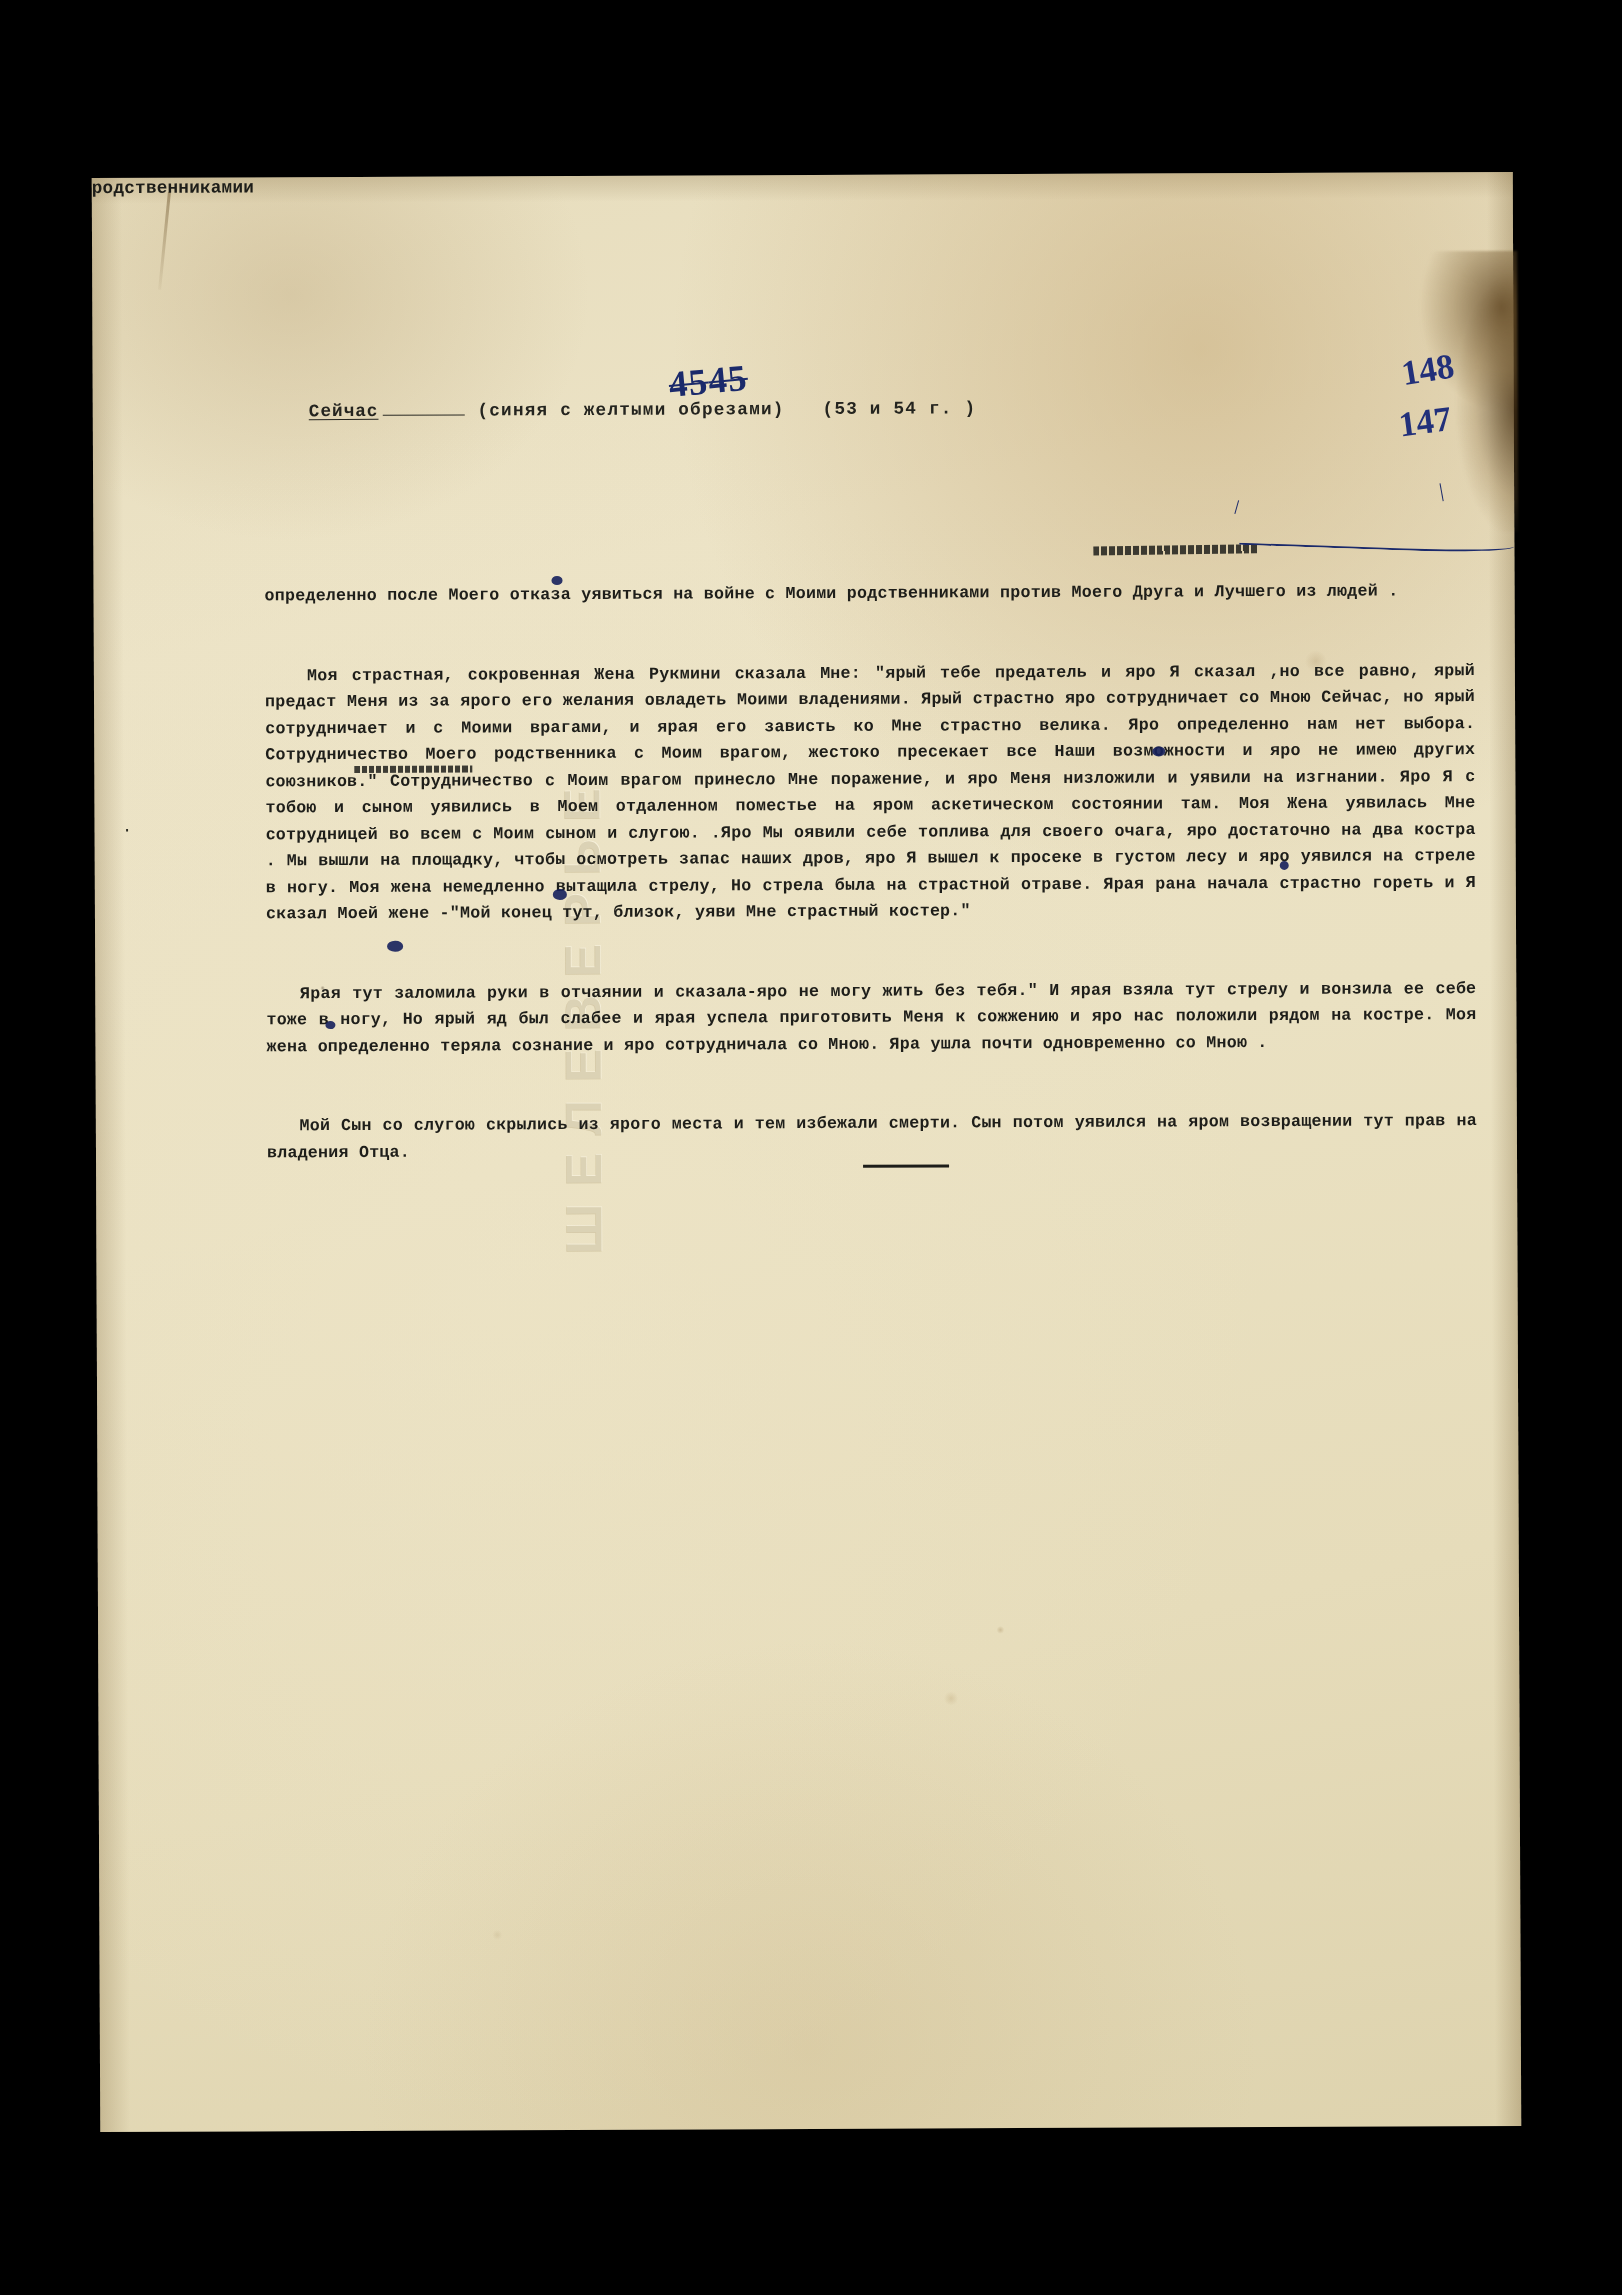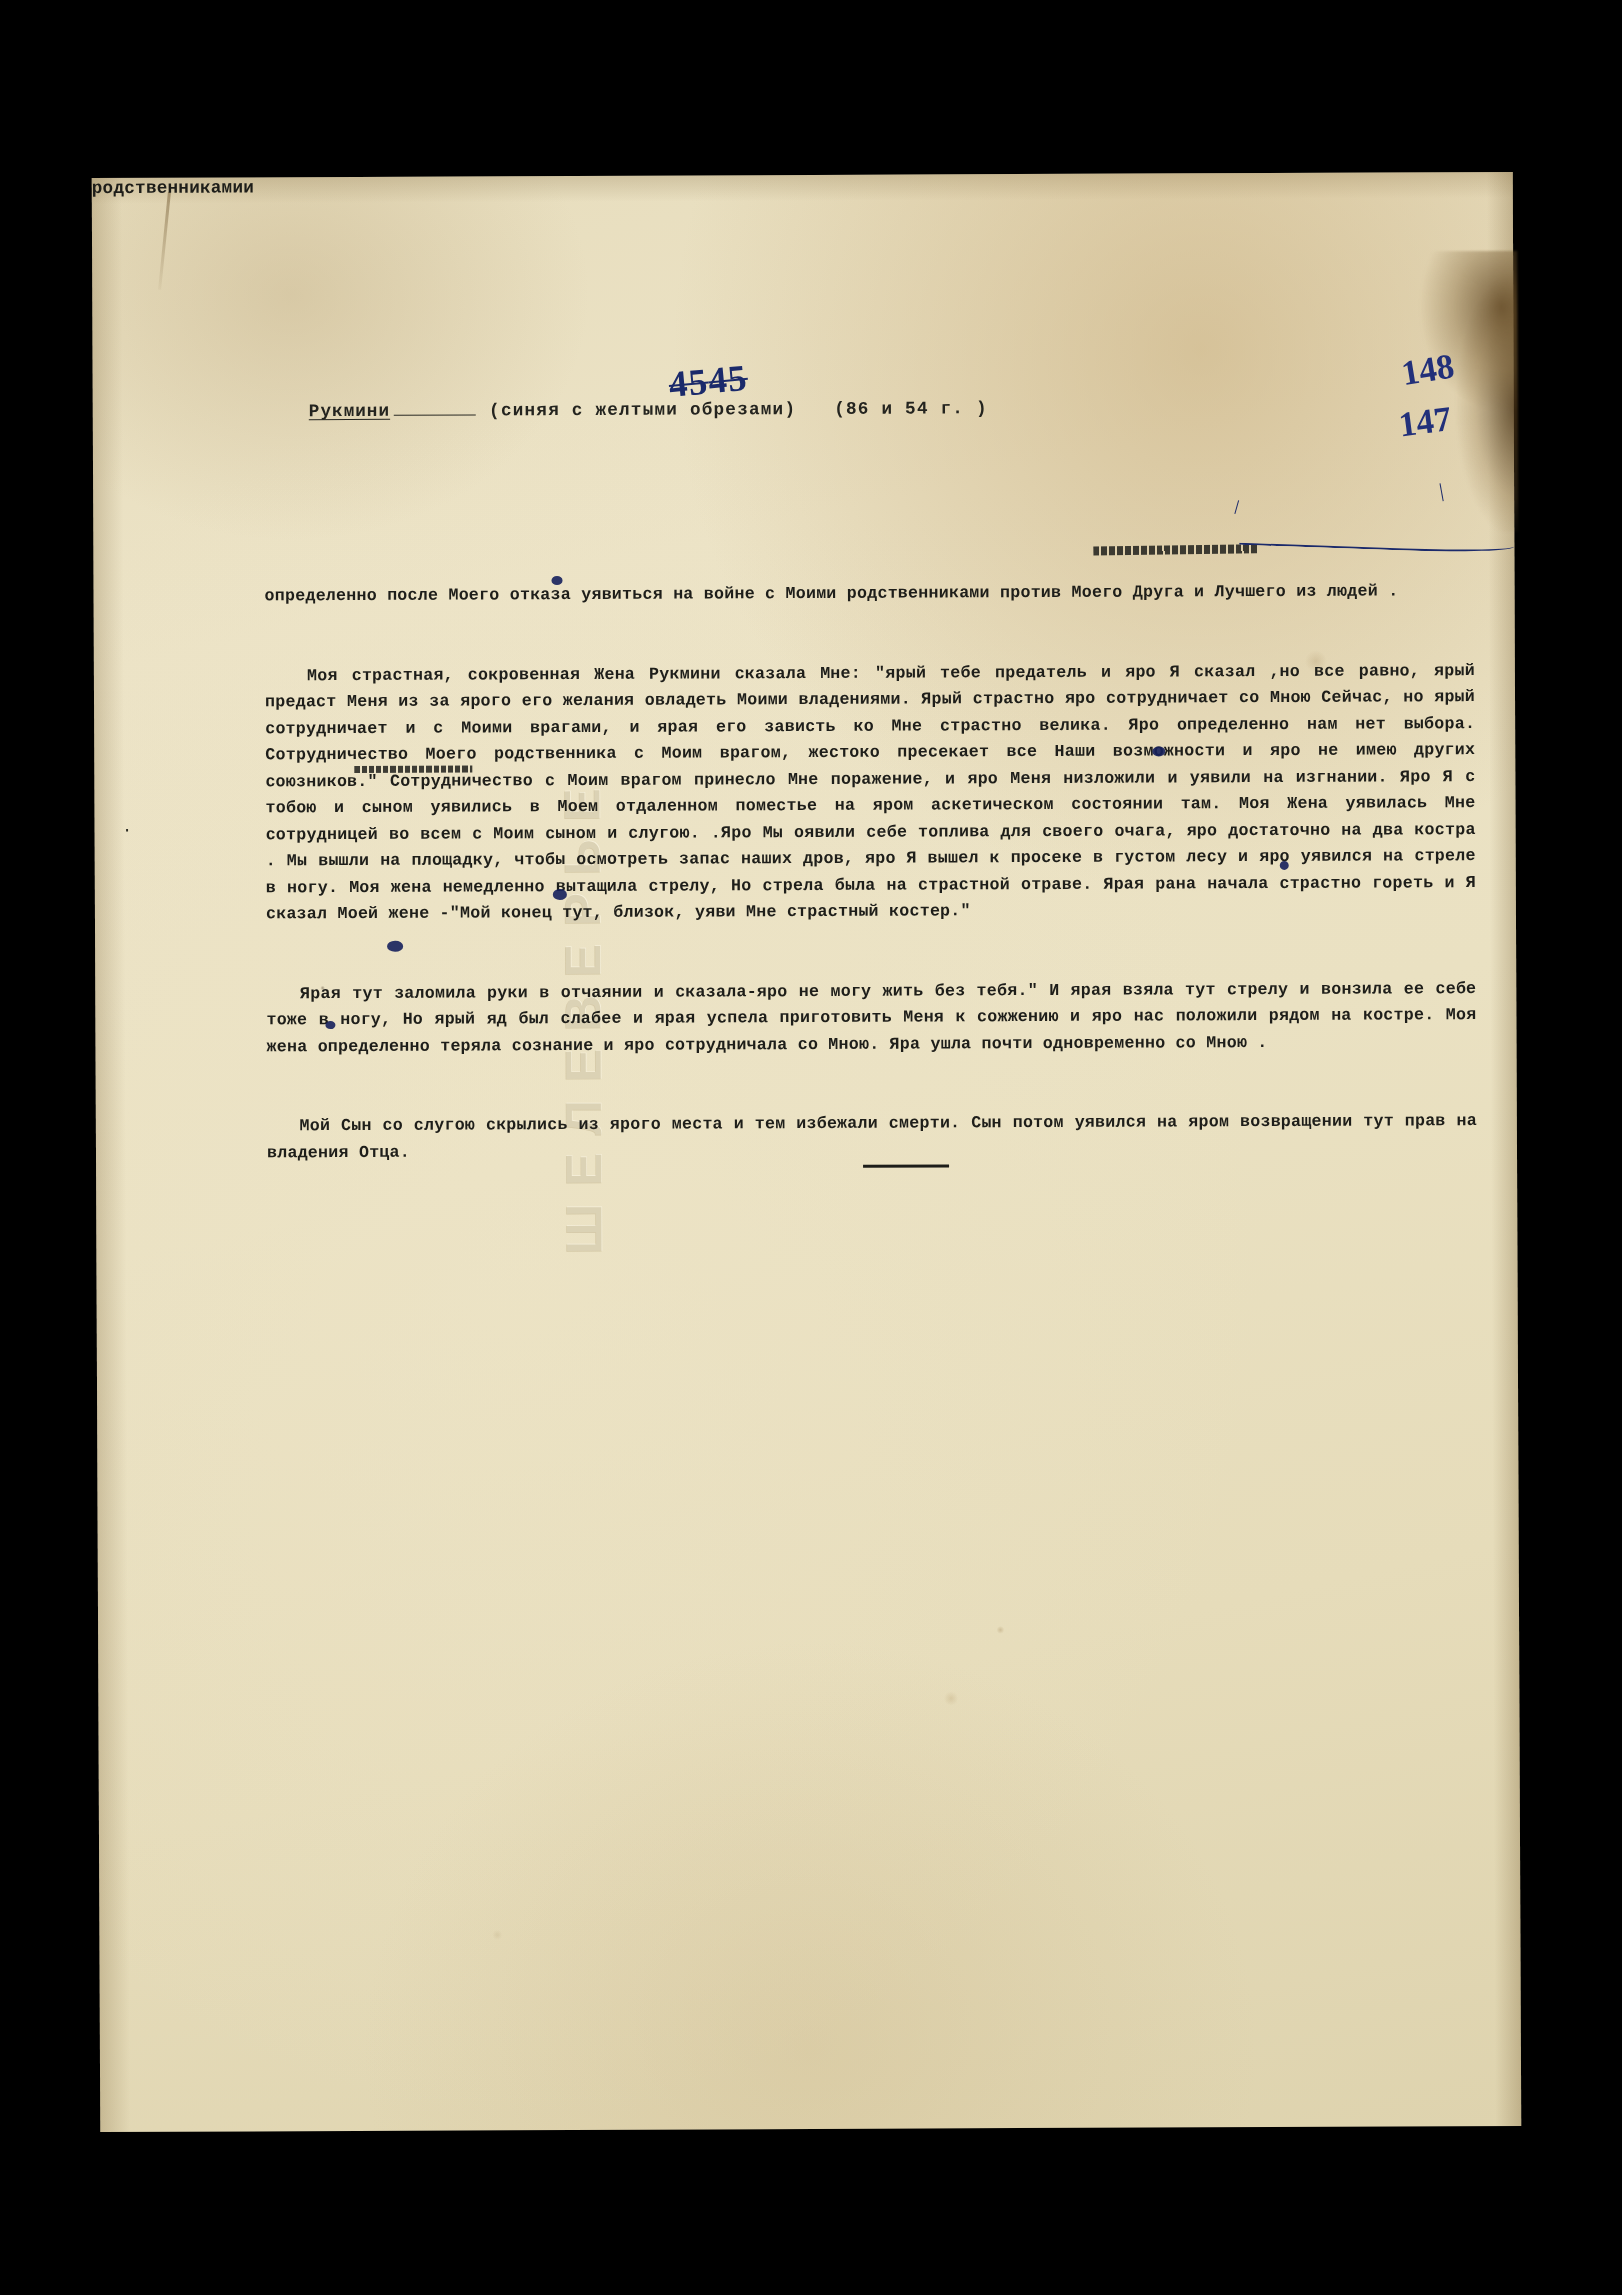--- a/index.html
+++ b/index.html
@@ -250,24 +250,24 @@
   <div class="edge-shade-l"></div>
   <div class="edge-shade-r"></div>
   <div class="corner-stain"></div>
   <div class="crease"></div>
 
   <div class="watermark">ШЕЛЕВЕРЬЕ</div>
 
   <div id="typed">
 
     <div class="hdr-row">
-      <span class="hdr-word">Рукмини</span>
+      <span class="hdr-word">Сейчас</span>
       <span class="hdr-gap"></span>
       <span class="hdr-paren">(синяя с желтыми обрезами)</span>
-      <span class="hdr-years">(86 и 54 г. )</span>
+      <span class="hdr-years">(53 и 54 г. )</span>
     </div>
 
     <div class="body-text">
       <p class="para">определенно после Моего отказа уявиться на войне с Моими родственниками против Моего Друга и Лучшего из людей .</p>
       <p class="para">   Моя страстная, сокровенная Жена Рукмини сказала Мне: "ярый тебе предатель и яро Я сказал ,но все равно, ярый предаст Меня из за ярого его желания овладеть Моими владениями. Ярый страстно яро сотрудничает со Мною Сейчас, но ярый сотрудничает и с Моими врагами, и ярая его зависть ко Мне страстно велика. Яро определенно нам нет выбора. Сотрудничество Моего родственника с Моим врагом, жестоко пресекает все Наши возможности и яро не имею других союзников." Сотрудничество с Моим врагом принесло Мне поражение, и яро Меня низложили и уявили на изгнании. Яро Я с тобою и сыном уявились в Моем отдаленном поместье на яром аскетическом состоянии там. Моя Жена уявилась Мне сотрудницей во всем с Моим сыном и слугою. .Яро Мы оявили себе топлива для своего очага, яро достаточно на два костра . Мы вышли на площадку, чтобы осмотреть запас наших дров, яро Я вышел к просеке в густом лесу и яро уявился на стреле в ногу. Моя жена немедленно вытащила стрелу, Но стрела была на страстной отраве. Ярая рана начала страстно гореть и Я сказал Моей жене -"Мой конец тут, близок, уяви Мне страстный костер."</p>
       <p class="para">   Ярая тут заломила руки в отчаянии и сказала-яро не могу жить без тебя." И ярая взяла тут стрелу и вонзила ее себе тоже в ногу, Но ярый яд был слабее и ярая успела приготовить Меня к сожжению и яро нас положили рядом на костре. Моя жена определенно теряла сознание и яро сотрудничала со Мною. Яра ушла почти одновременно со Мною .</p>
       <p class="para">   Мой Сын со слугою скрылись из ярого места и тем избежали смерти. Сын потом уявился на яром возвращении тут прав на владения Отца.</p>
     </div>
 
     <div class="rule"></div>

